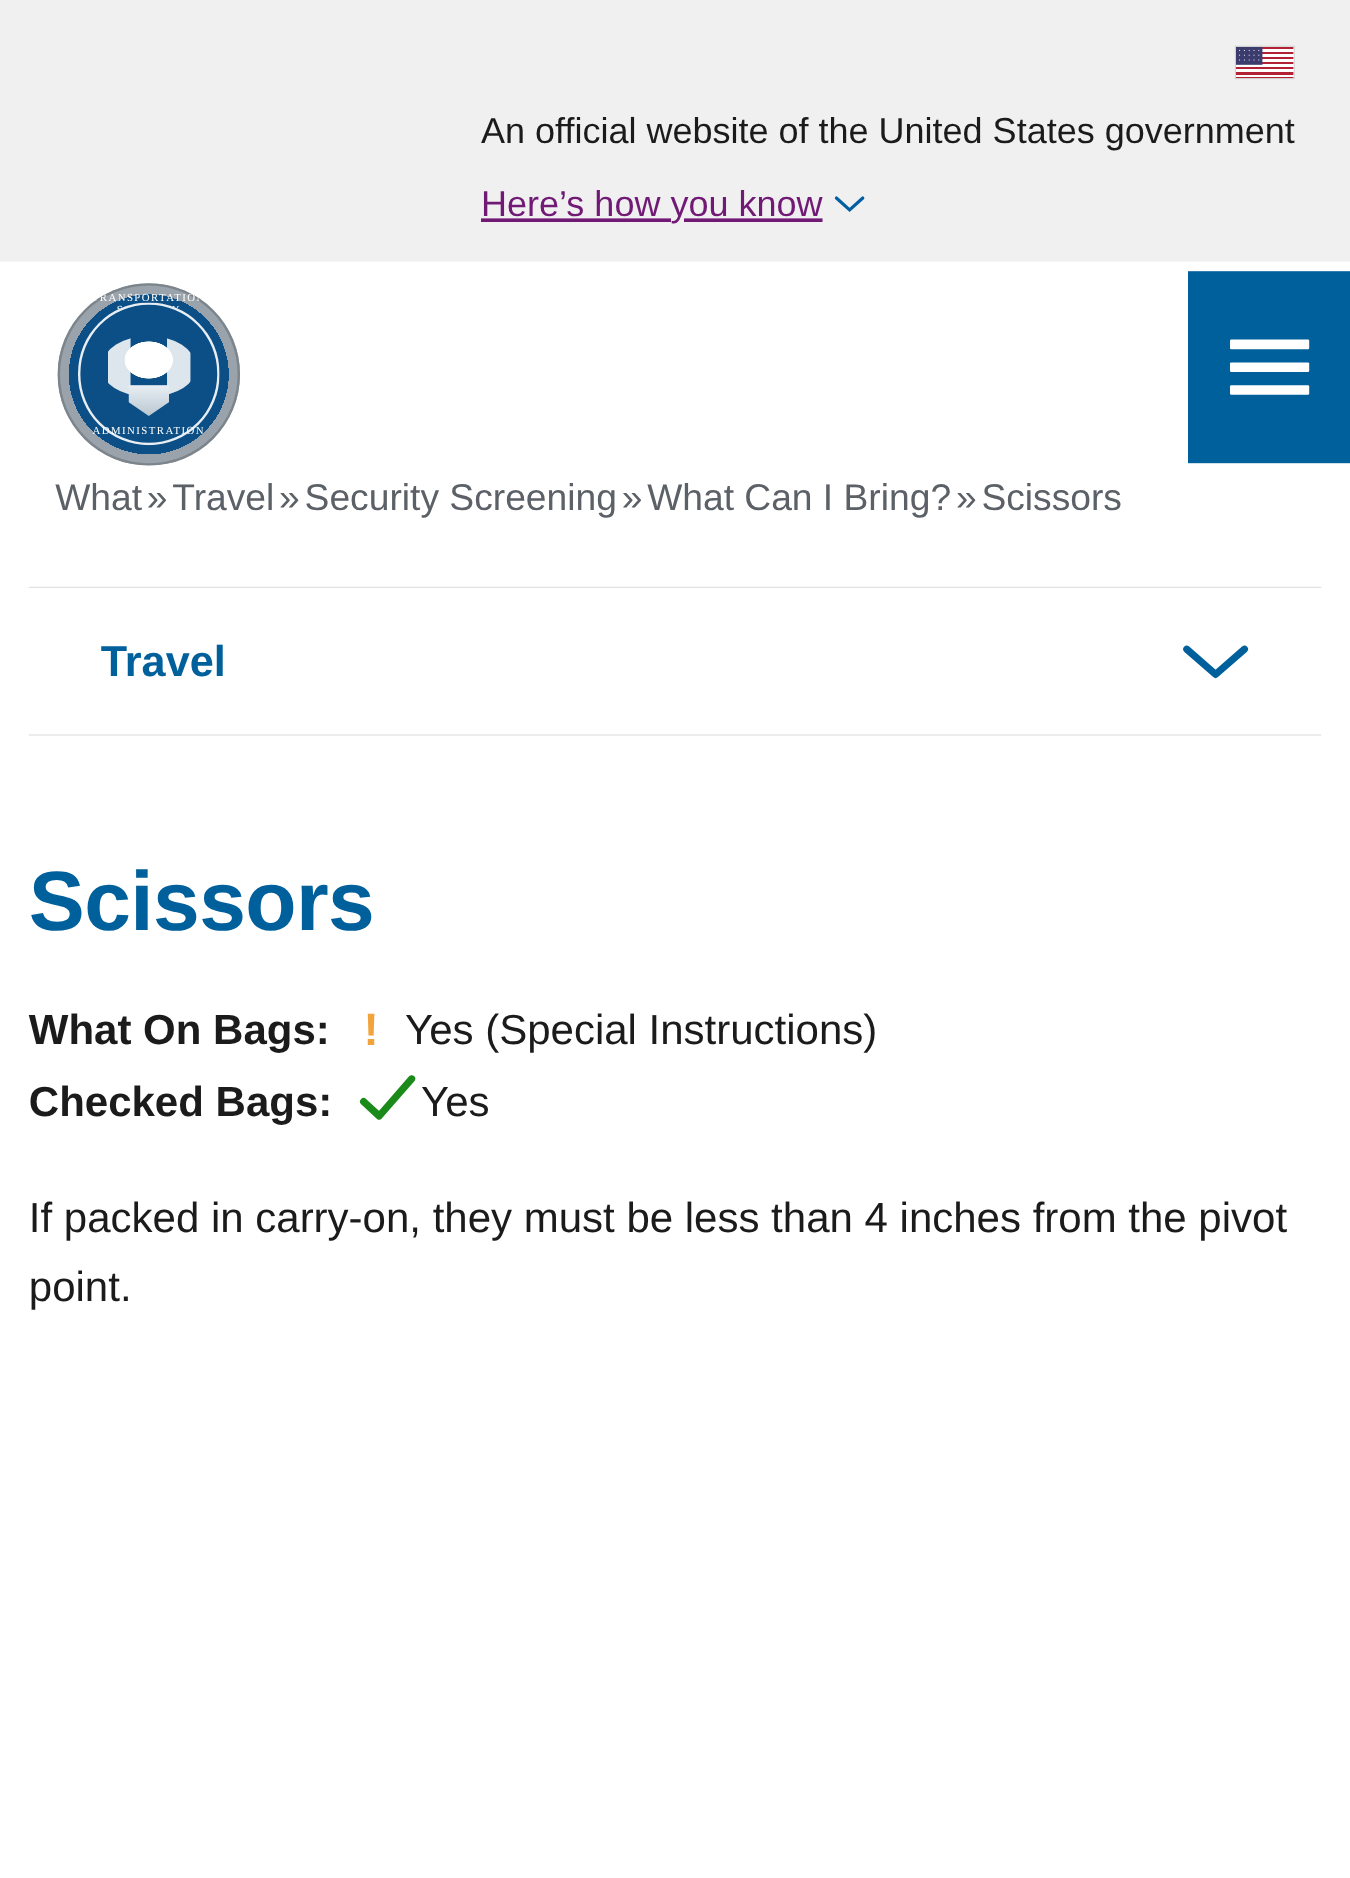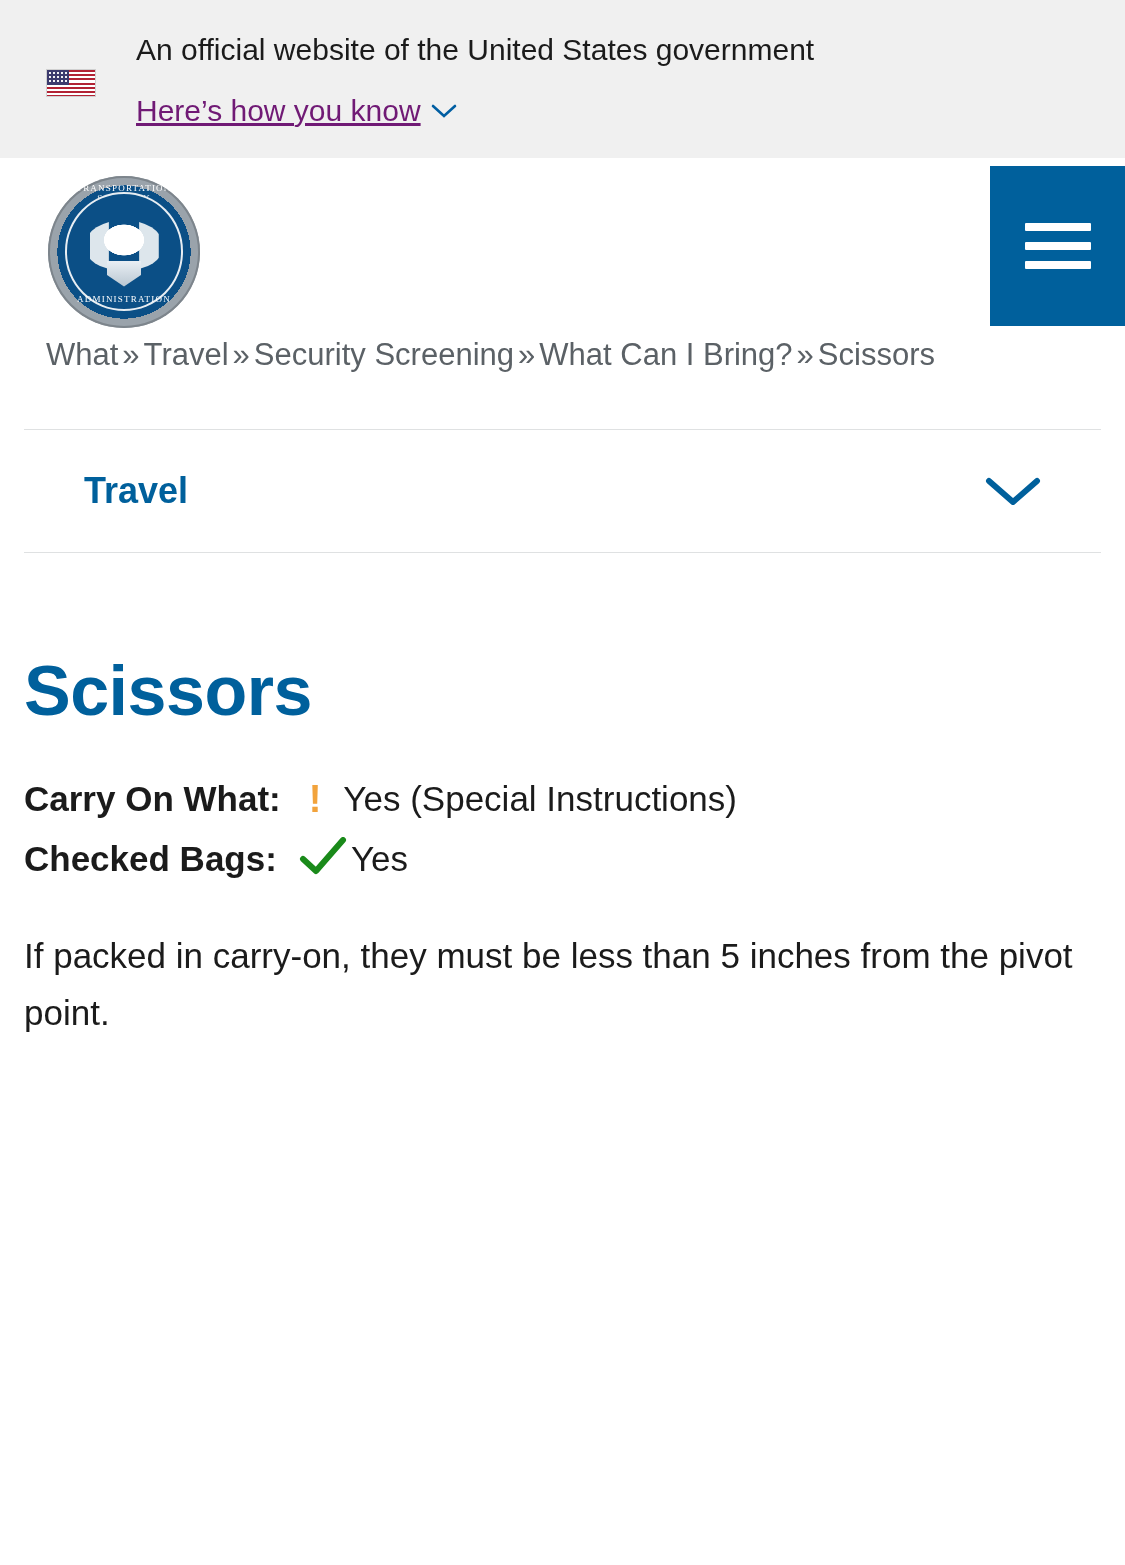--- a/index.html
+++ b/index.html
@@ -16,22 +16,23 @@
   }
 
   
   .gov-banner {
     background: #f0f0f0;
     padding: 28px 46px 30px 46px;
     box-sizing: border-box;
   }
   .gov-banner-row {
     display: flex;
-    align-items: center;
-    gap: 40px;
+    align-items: flex-end;
+    gap: 22px;
+    flex-direction: column;
   }
   .flag {
     width: 50px;
     height: 28px;
     margin-top: 10px;
     position: relative;
     flex: 0 0 auto;
     background: #ffffff;
     overflow: hidden;
     border: 1px solid #d0d0d0;
@@ -293,29 +294,29 @@
       </svg>
   </span>
 </div>
 
 <div class="rule" style="margin-top:0"></div>
 
 <main class="content">
   <h1 class="page-title">Scissors</h1>
 
   <div class="bag-line">
-    <span class="lbl">Carry On What:</span>
+    <span class="lbl">What On Bags:</span>
     <span class="bang-icon">!</span>
     <span class="val">Yes (Special Instructions)</span>
   </div>
 
   <div class="bag-line">
     <span class="lbl">Checked Bags:</span>
     <span class="check-icon">
       <svg width="48" height="40" viewBox="0 0 48 40">
           <path d="M4 22 L17 34 L44 3" stroke="#1a8a1a" stroke-width="6" fill="none" stroke-linecap="round" stroke-linejoin="round"></path>
         </svg>
     </span>
     <span class="val">Yes</span>
   </div>
 
-  <p class="body-text">If packed in carry-on, they must be less than 5 inches from the pivot point.</p>
+  <p class="body-text">If packed in carry-on, they must be less than 4 inches from the pivot point.</p>
 </main>
 
 </body></html>

